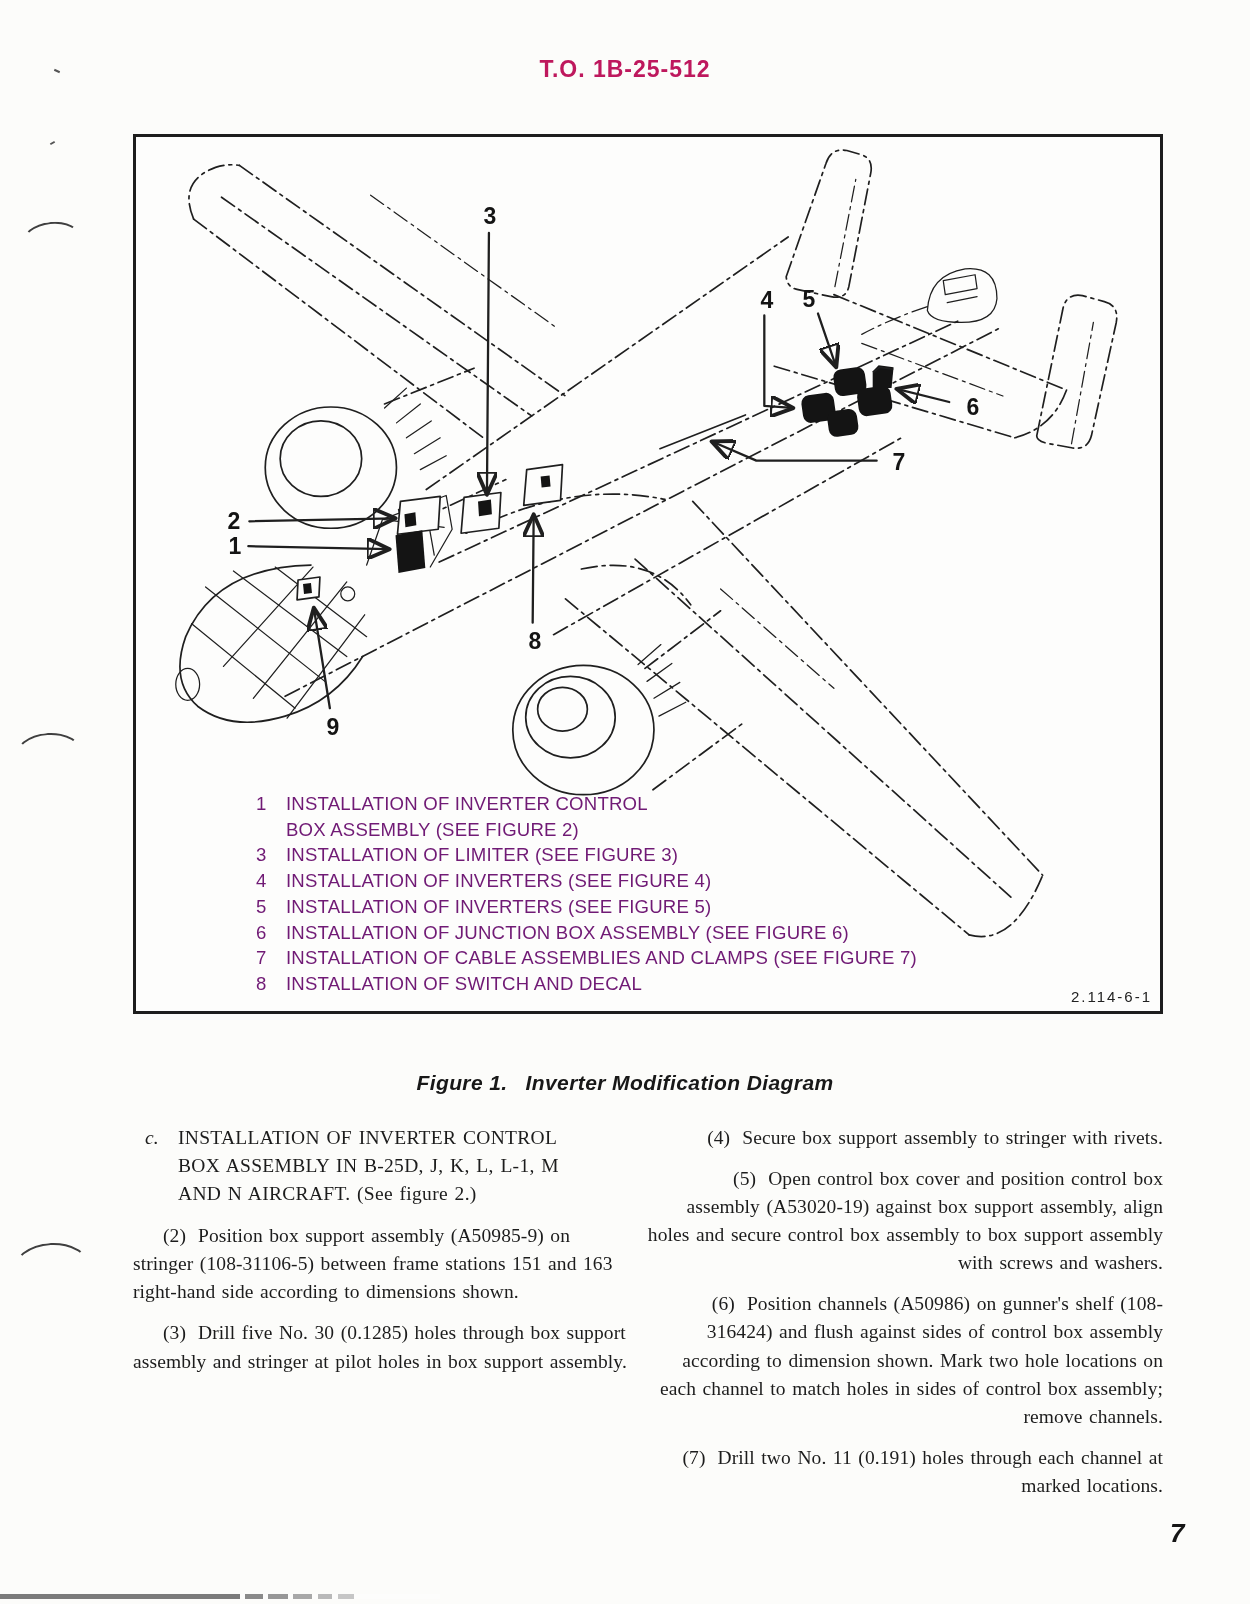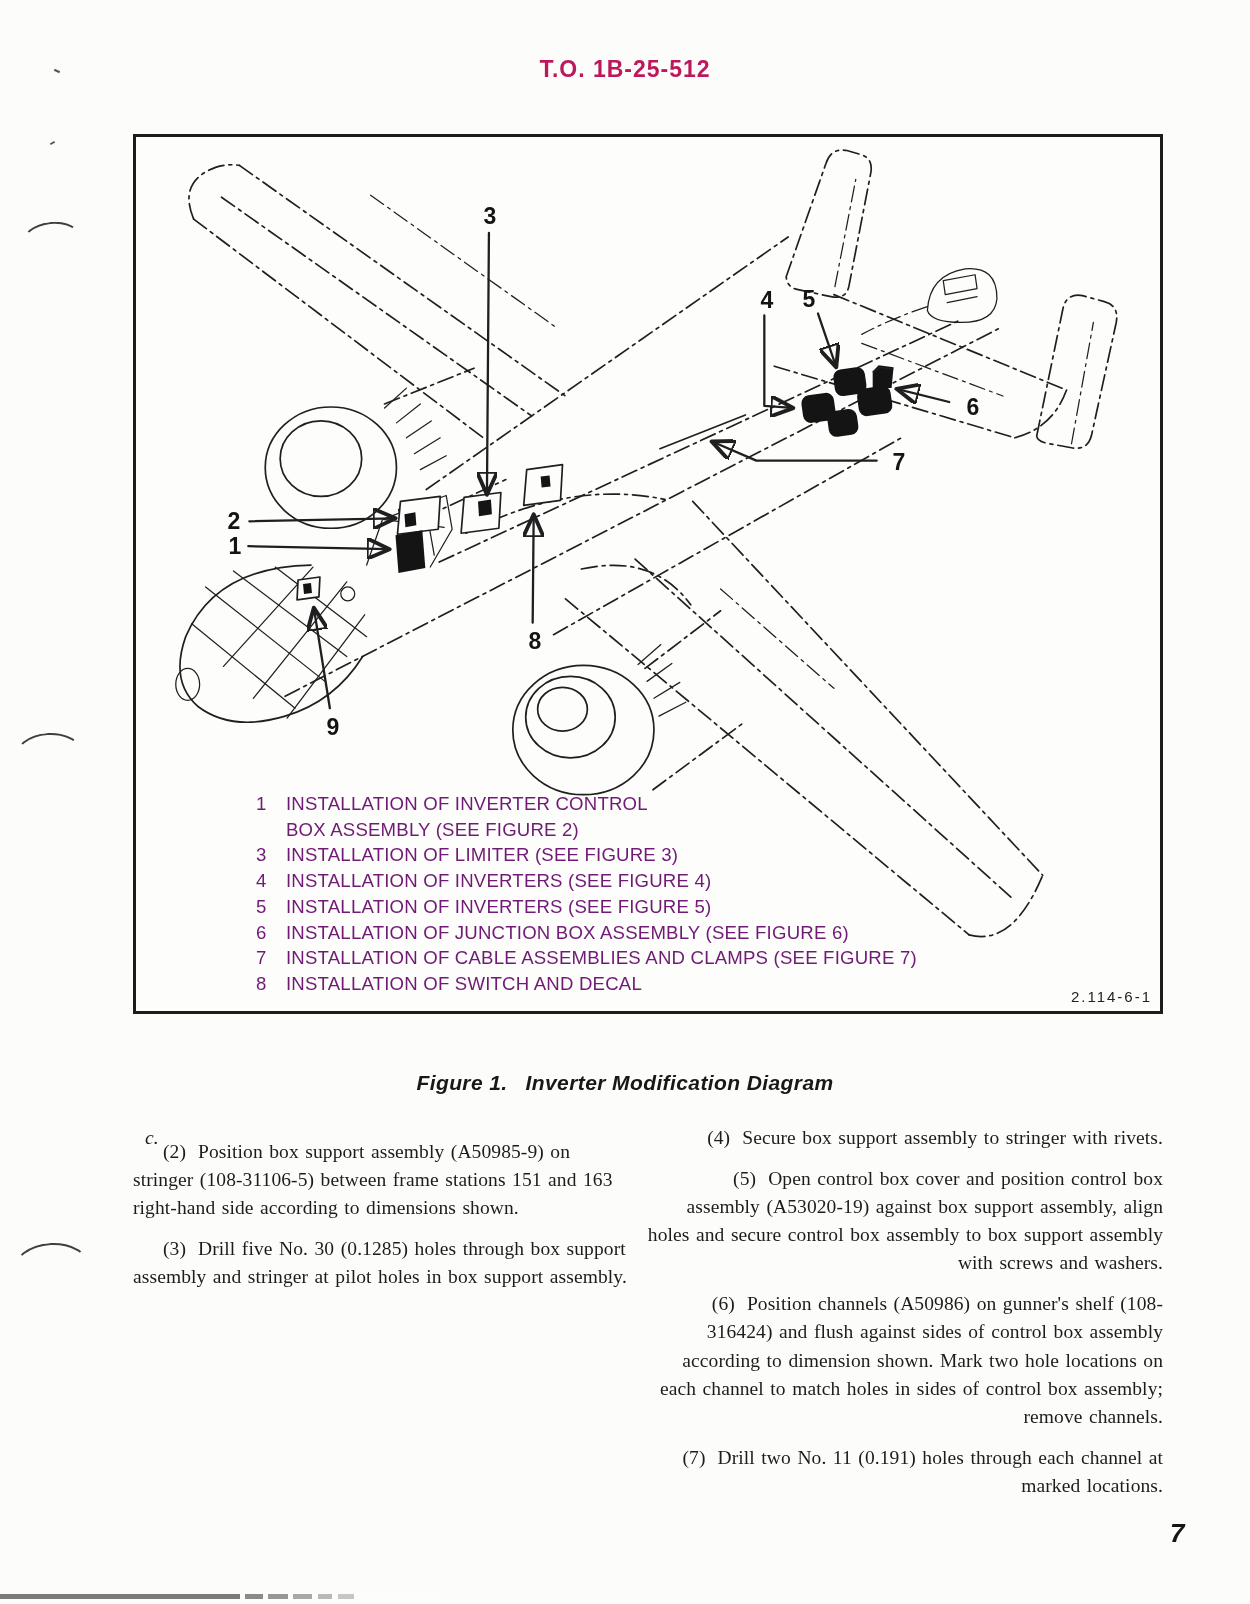--- a/index.html
+++ b/index.html
@@ -245,20 +245,21 @@
 </div>
 
 <div class="caption">
   <span>Figure 1.</span><span class="cap-title">Inverter Modification Diagram</span>
 </div>
 
 <div class="cols">
   <div class="colL">
     <div class="sec">
       <span class="sec-label">c.</span>
+      <div class="sec-head">INSTALLATION OF INVERTER CONTROL BOX ASSEMBLY IN B-25D, J, K, L, L-1, M AND N AIRCRAFT.  (See figure 2.)</div>
     </div>
     <p><span class="pnum">(2)</span><span>Position box support assembly (A50985-9) on stringer (108-31106-5) between frame stations 151 and 163 right-hand side according to dimensions shown.</span></p>
     <p><span class="pnum">(3)</span><span>Drill five No. 30 (0.1285) holes through box support assembly and stringer at pilot holes in box support assembly.</span></p>
   </div>
   <div class="colR">
     <p><span class="pnum">(4)</span><span>Secure box support assembly to stringer with rivets.</span></p>
     <p><span class="pnum">(5)</span><span>Open control box cover and position control box assembly (A53020-19) against box support assembly, align holes and secure control box assembly to box support assembly with screws and washers.</span></p>
     <p><span class="pnum">(6)</span><span>Position channels (A50986) on gunner's shelf (108-316424) and flush against sides of control box assembly according to dimension shown. Mark two hole locations on each channel to match holes in sides of control box assembly; remove channels.</span></p>
     <p><span class="pnum">(7)</span><span>Drill two No. 11 (0.191) holes through each channel at marked locations.</span></p>
   </div>

